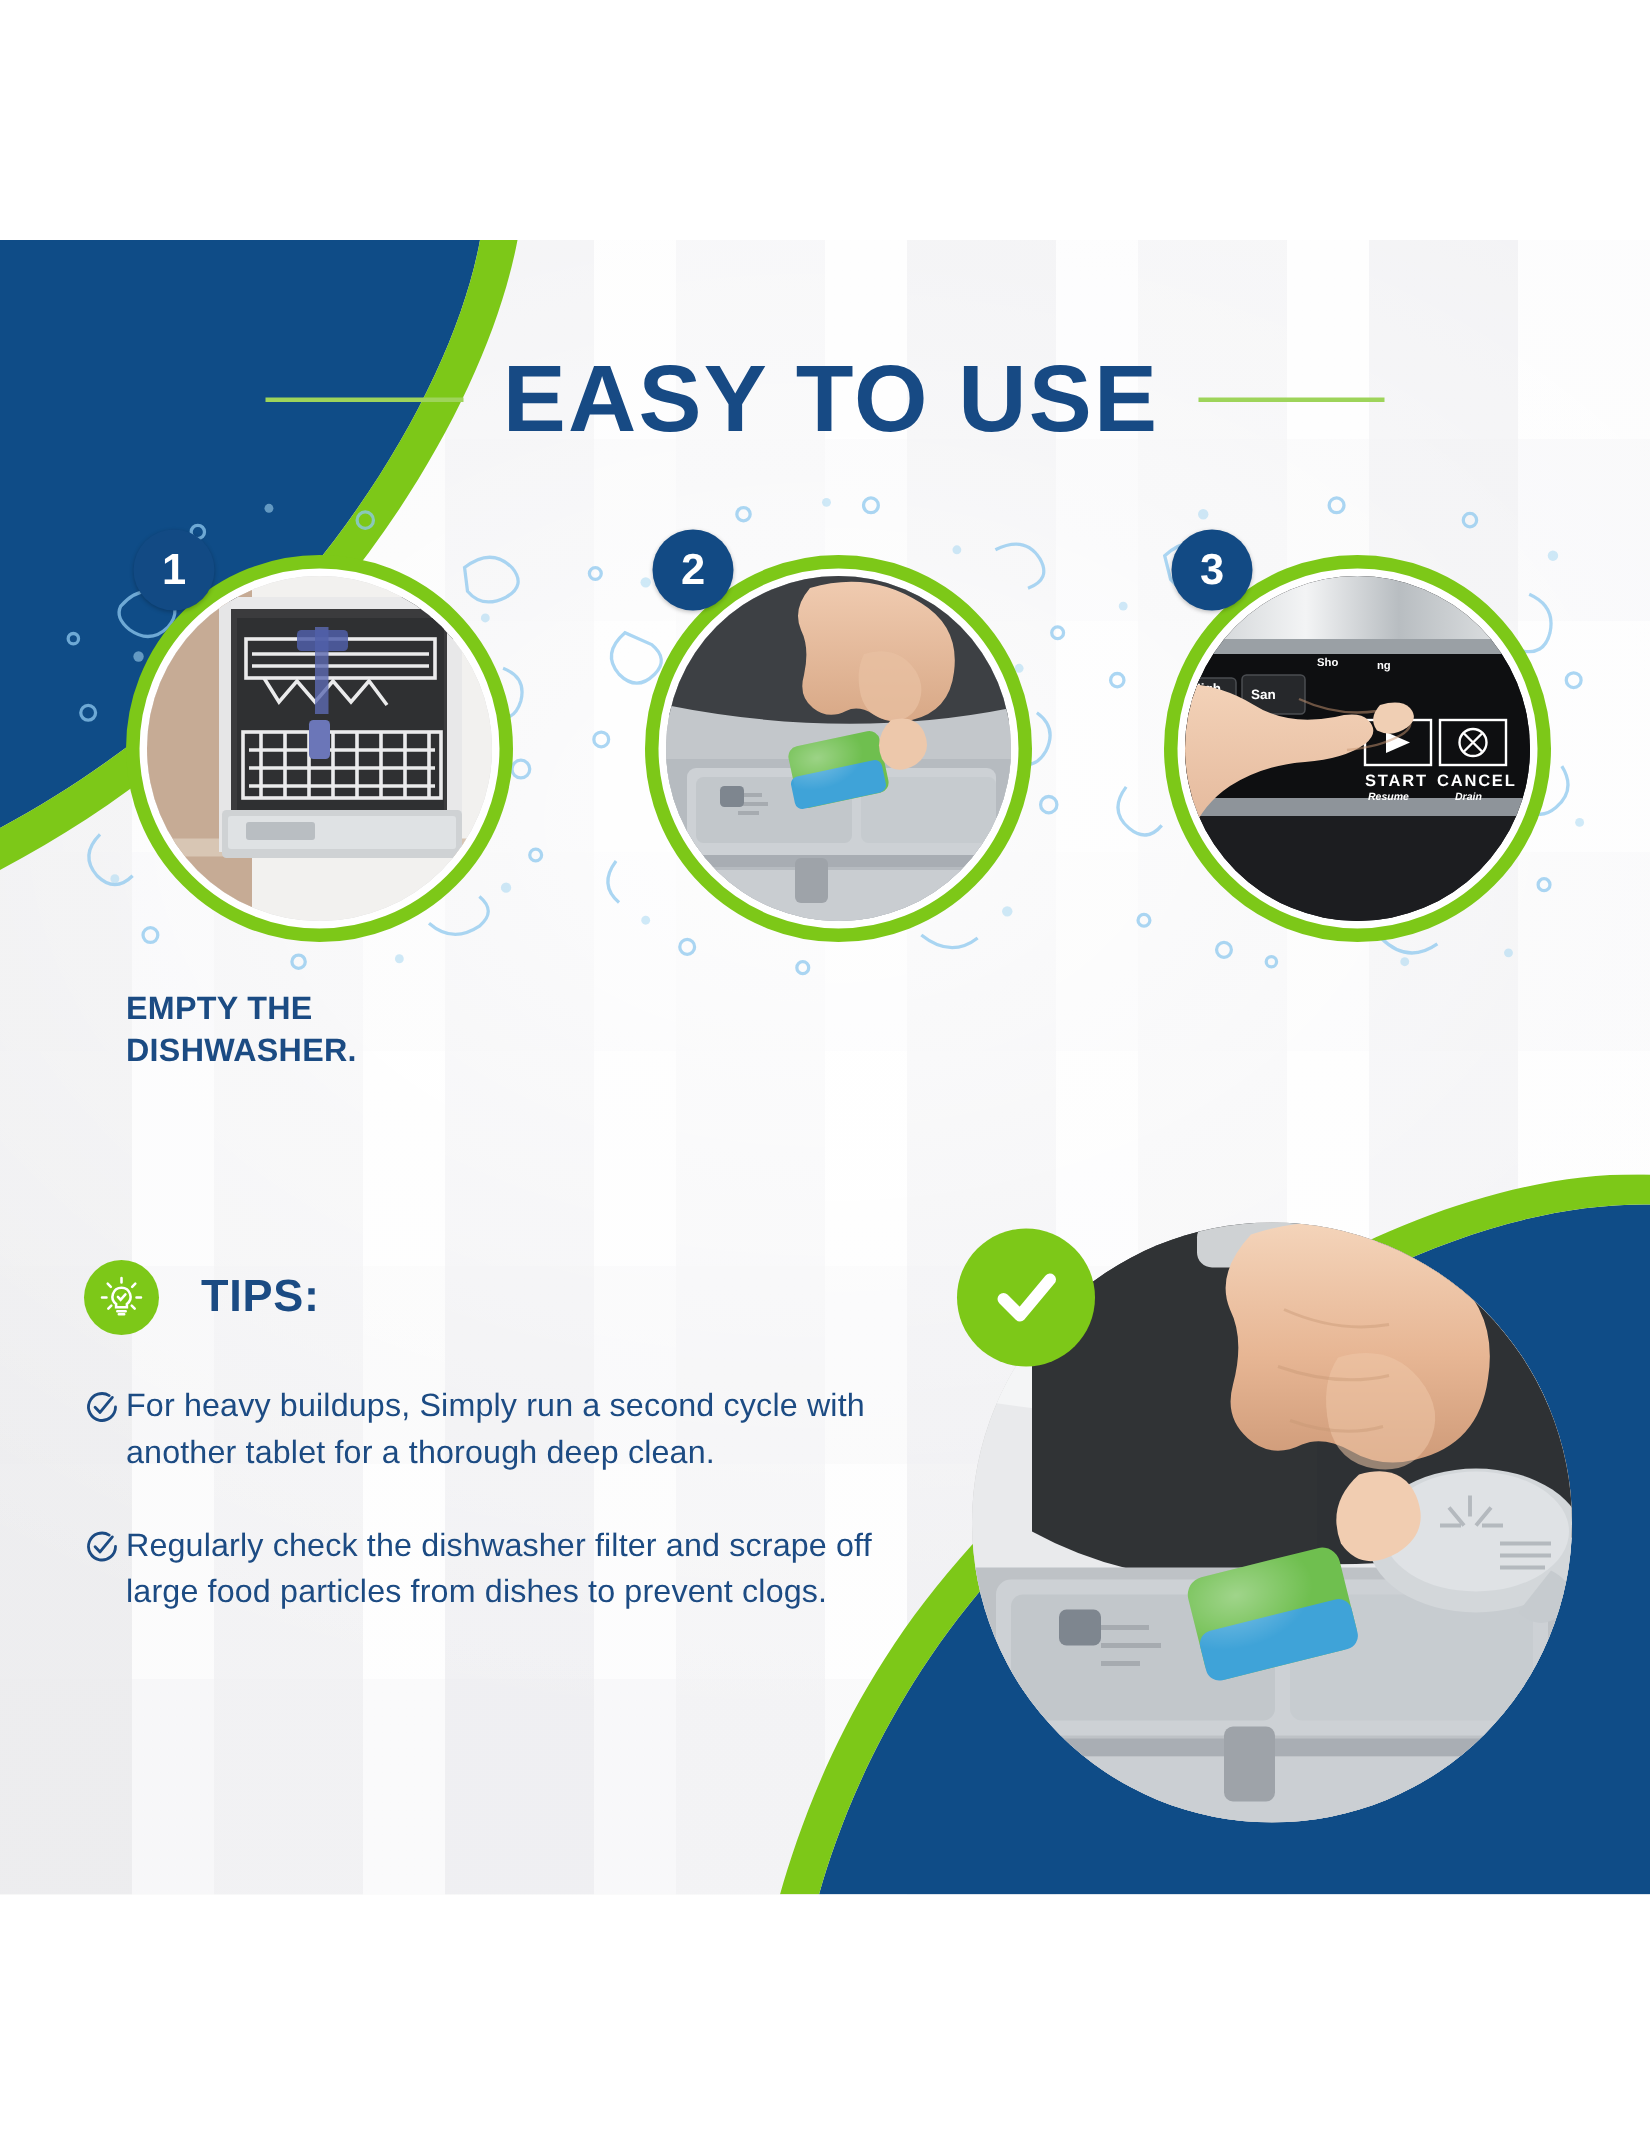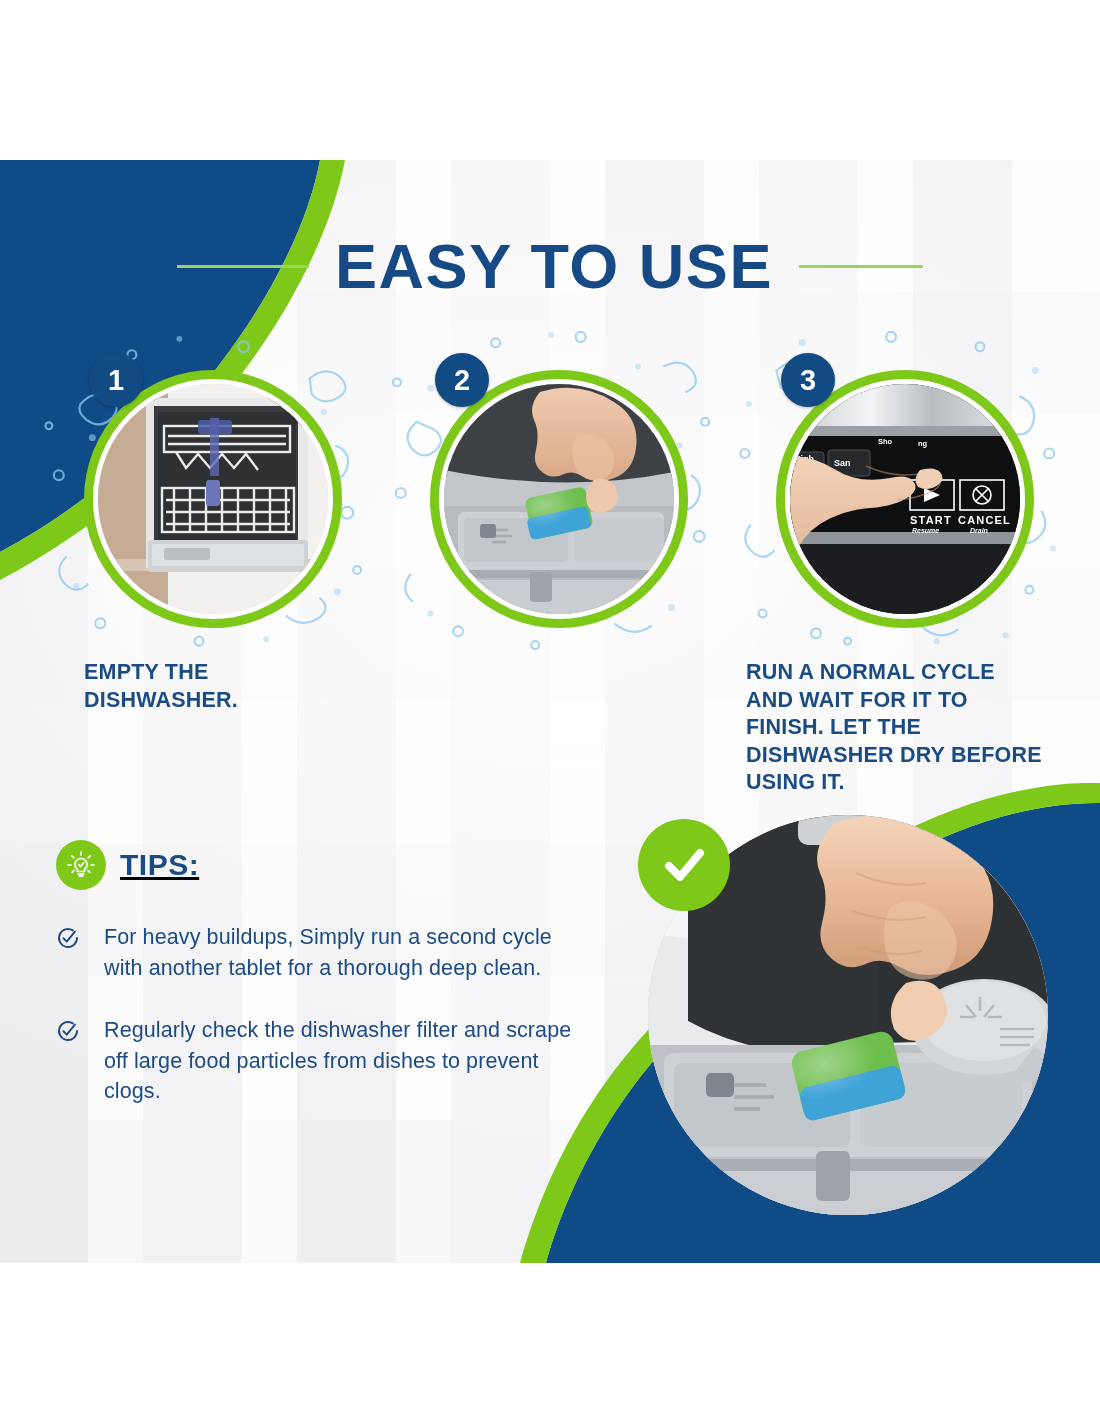--- a/index.html
+++ b/index.html
@@ -106,32 +106,32 @@
     line-height:1.28;
     letter-spacing:.2px;
     max-width:300px;
   }
   .step:nth-child(1) .step-caption{max-width:240px;}
 
   
   .tips{
     position:absolute; left:56px; top:680px; width:540px; z-index:5;
   }
-  .tips-head{display:flex;align-items:center;gap:14px;text-decoration:underline;}
+  .tips-head{display:flex;align-items:center;gap:28px;}
   .bulb-badge{
     width:50px;height:50px;border-radius:50%;
     background:#7dc818;
     display:flex;align-items:center;justify-content:center;
     flex:0 0 auto;
   }
   .tips-title{
     color:#1b4b83;font-size:30px;font-weight:bold;letter-spacing:.5px;
   }
   .tip{
-    display:flex; gap:24px; margin-top:32px; align-items:flex-start;
+    display:flex; gap:4px; margin-top:32px; align-items:flex-start;
   }
   .tip:first-of-type{margin-top:44px;}
   .tick{flex:0 0 auto;margin-top:4px;}
   .tip-text{
     color:#1c4b83;
     font-size:21.5px;
     line-height:1.42;
     letter-spacing:.1px;
   }
 
@@ -392,21 +392,20 @@
                        q-14,10 -40,12 q-28,2 -50,16 q-18,12 -26,32 q-6,16 -6,34
                        q0,14 -8,24 L-10,230 Z" fill="url(#skin3)"></path>
               <path d="M76,82 q26,12 52,8 q16,-3 20,3 q6,7 -4,13 q-14,8 -36,10" fill="none" stroke="#c99873" stroke-width="1.6" opacity=".5"></path>
               <path d="M130,86 q14,-4 20,2 q6,7 -2,13 q-10,7 -20,2 q-6,-8 2,-17z" fill="#f0cfb4"></path>
             </svg>
           </div>
         </div>
 
         <div class="badge">3</div>
       </div>
-      <div class="step-caption">RUN A NORMAL CYCLE AND WAIT FOR IT TO FINISH. LET THE DISHWASHER DRY BEFORE USING IT.</div>
     </div>
 
   </div>
 
   <div class="tips">
 
     <div class="tips-head">
       <span class="bulb-badge">
         <svg width="32" height="32" viewBox="0 0 32 32">
           <g stroke="#ffffff" stroke-width="1.7" fill="none" stroke-linecap="round">

